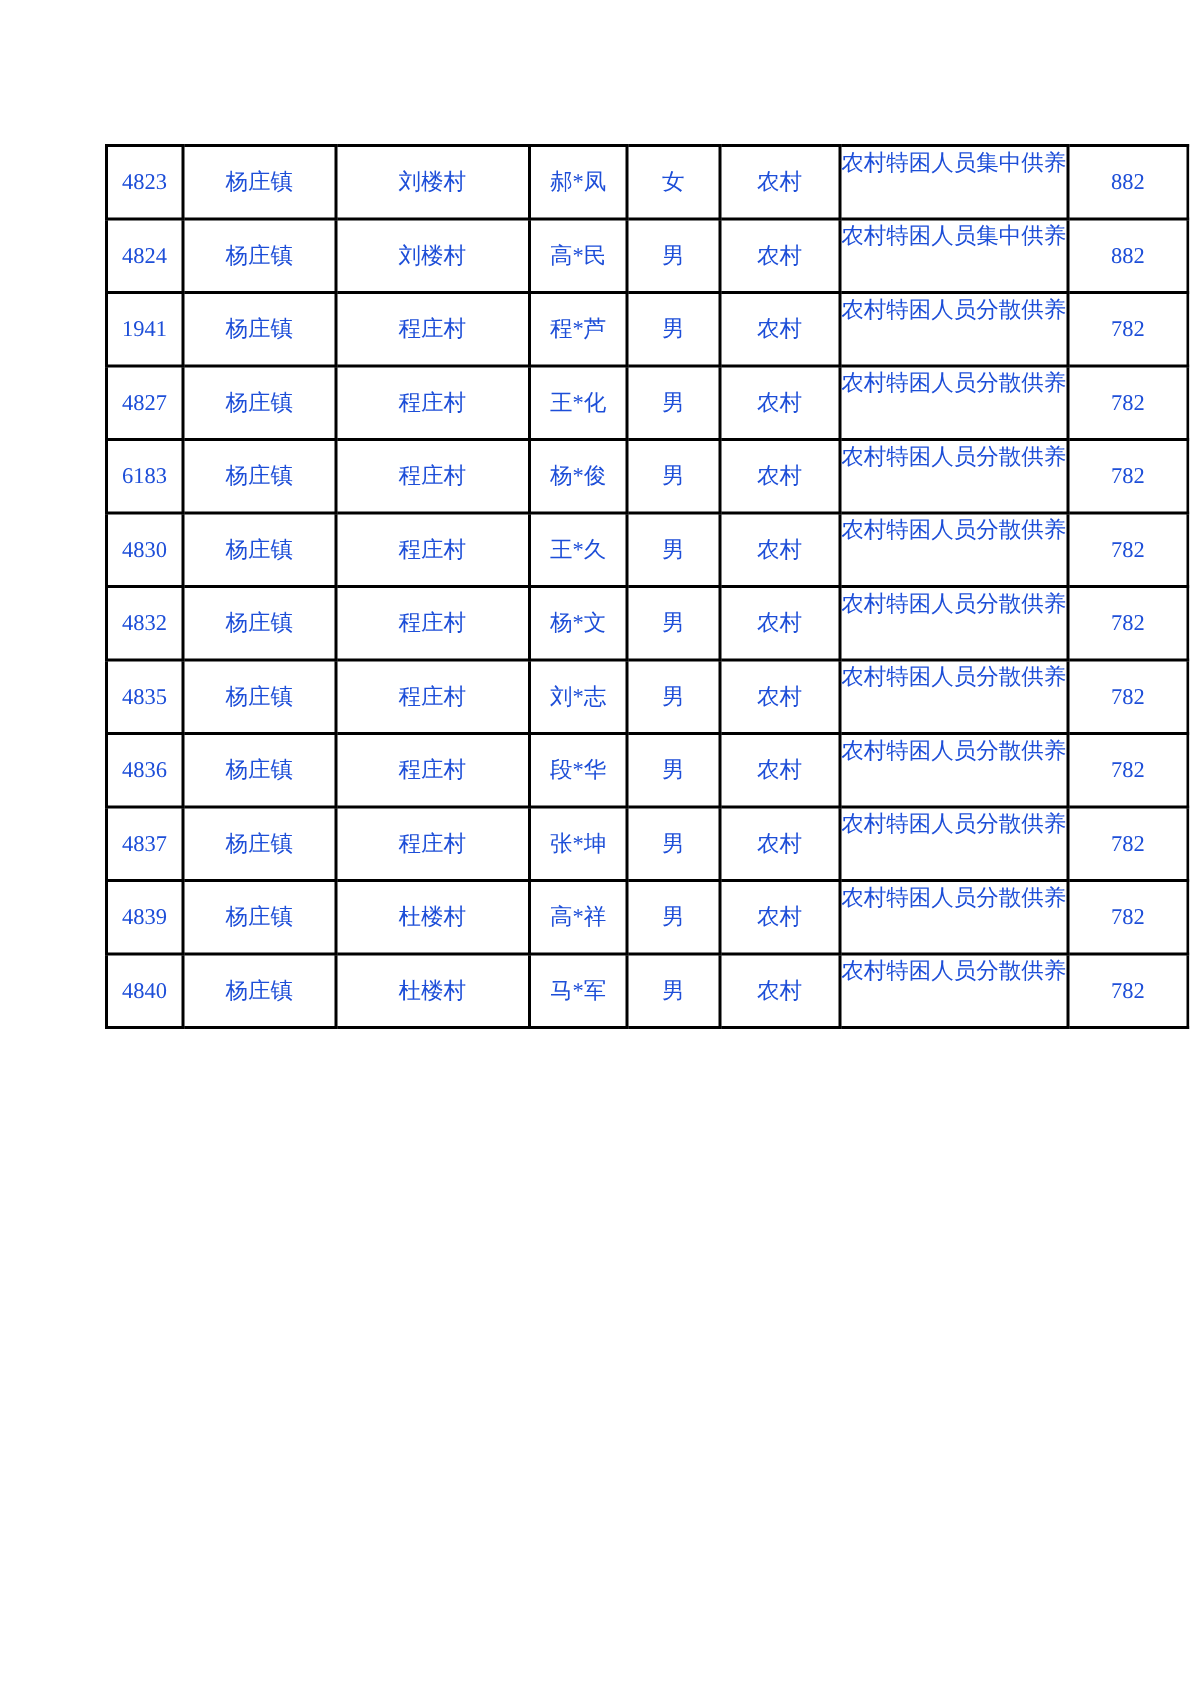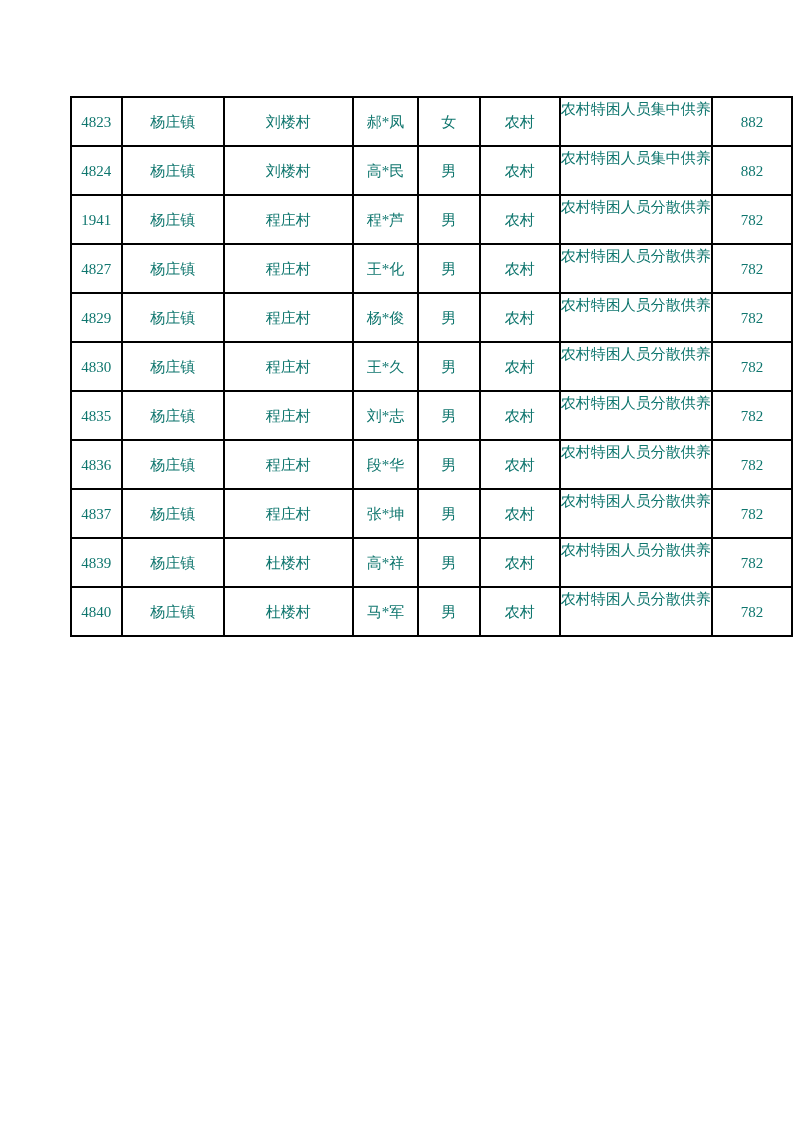--- a/index.html
+++ b/index.html
@@ -3,21 +3,21 @@
 <meta charset="utf-8">
 <style>
   * { margin: 0; padding: 0; box-sizing: border-box; }
   html, body { background: #ffffff; }
   .page {
     position: relative;
     width: 793px;
     height: 1122px;
     background: #ffffff;
     font-family: "Liberation Serif", "DejaVu Serif", serif;
-    color: #0f766e;
+    color: #1d4ed8;
     overflow: hidden;
   }
   table.records {
     position: absolute;
     left: 70px;
     top: 96px;
     border-collapse: collapse;
     table-layout: fixed;
     border: 2.5px solid #000000;
   }
@@ -112,36 +112,48 @@
           <td class="col-village">程庄村</td>
           <td class="col-name">王*化</td>
           <td class="col-gender">男</td>
           <td class="col-household_type">农村</td>
           <td class="col-support_category">
             <div class="cat-clip">农村特困人员分散供养</div>
           </td>
           <td class="col-amount">782</td>
         </tr>
         <tr>
-          <td class="col-serial">4829</td>
+          <td class="col-serial">6183</td>
           <td class="col-town">杨庄镇</td>
           <td class="col-village">程庄村</td>
           <td class="col-name">杨*俊</td>
           <td class="col-gender">男</td>
           <td class="col-household_type">农村</td>
           <td class="col-support_category">
             <div class="cat-clip">农村特困人员分散供养</div>
           </td>
           <td class="col-amount">782</td>
         </tr>
         <tr>
           <td class="col-serial">4830</td>
           <td class="col-town">杨庄镇</td>
           <td class="col-village">程庄村</td>
           <td class="col-name">王*久</td>
+          <td class="col-gender">男</td>
+          <td class="col-household_type">农村</td>
+          <td class="col-support_category">
+            <div class="cat-clip">农村特困人员分散供养</div>
+          </td>
+          <td class="col-amount">782</td>
+        </tr>
+        <tr>
+          <td class="col-serial">4832</td>
+          <td class="col-town">杨庄镇</td>
+          <td class="col-village">程庄村</td>
+          <td class="col-name">杨*文</td>
           <td class="col-gender">男</td>
           <td class="col-household_type">农村</td>
           <td class="col-support_category">
             <div class="cat-clip">农村特困人员分散供养</div>
           </td>
           <td class="col-amount">782</td>
         </tr>
         <tr>
           <td class="col-serial">4835</td>
           <td class="col-town">杨庄镇</td>

